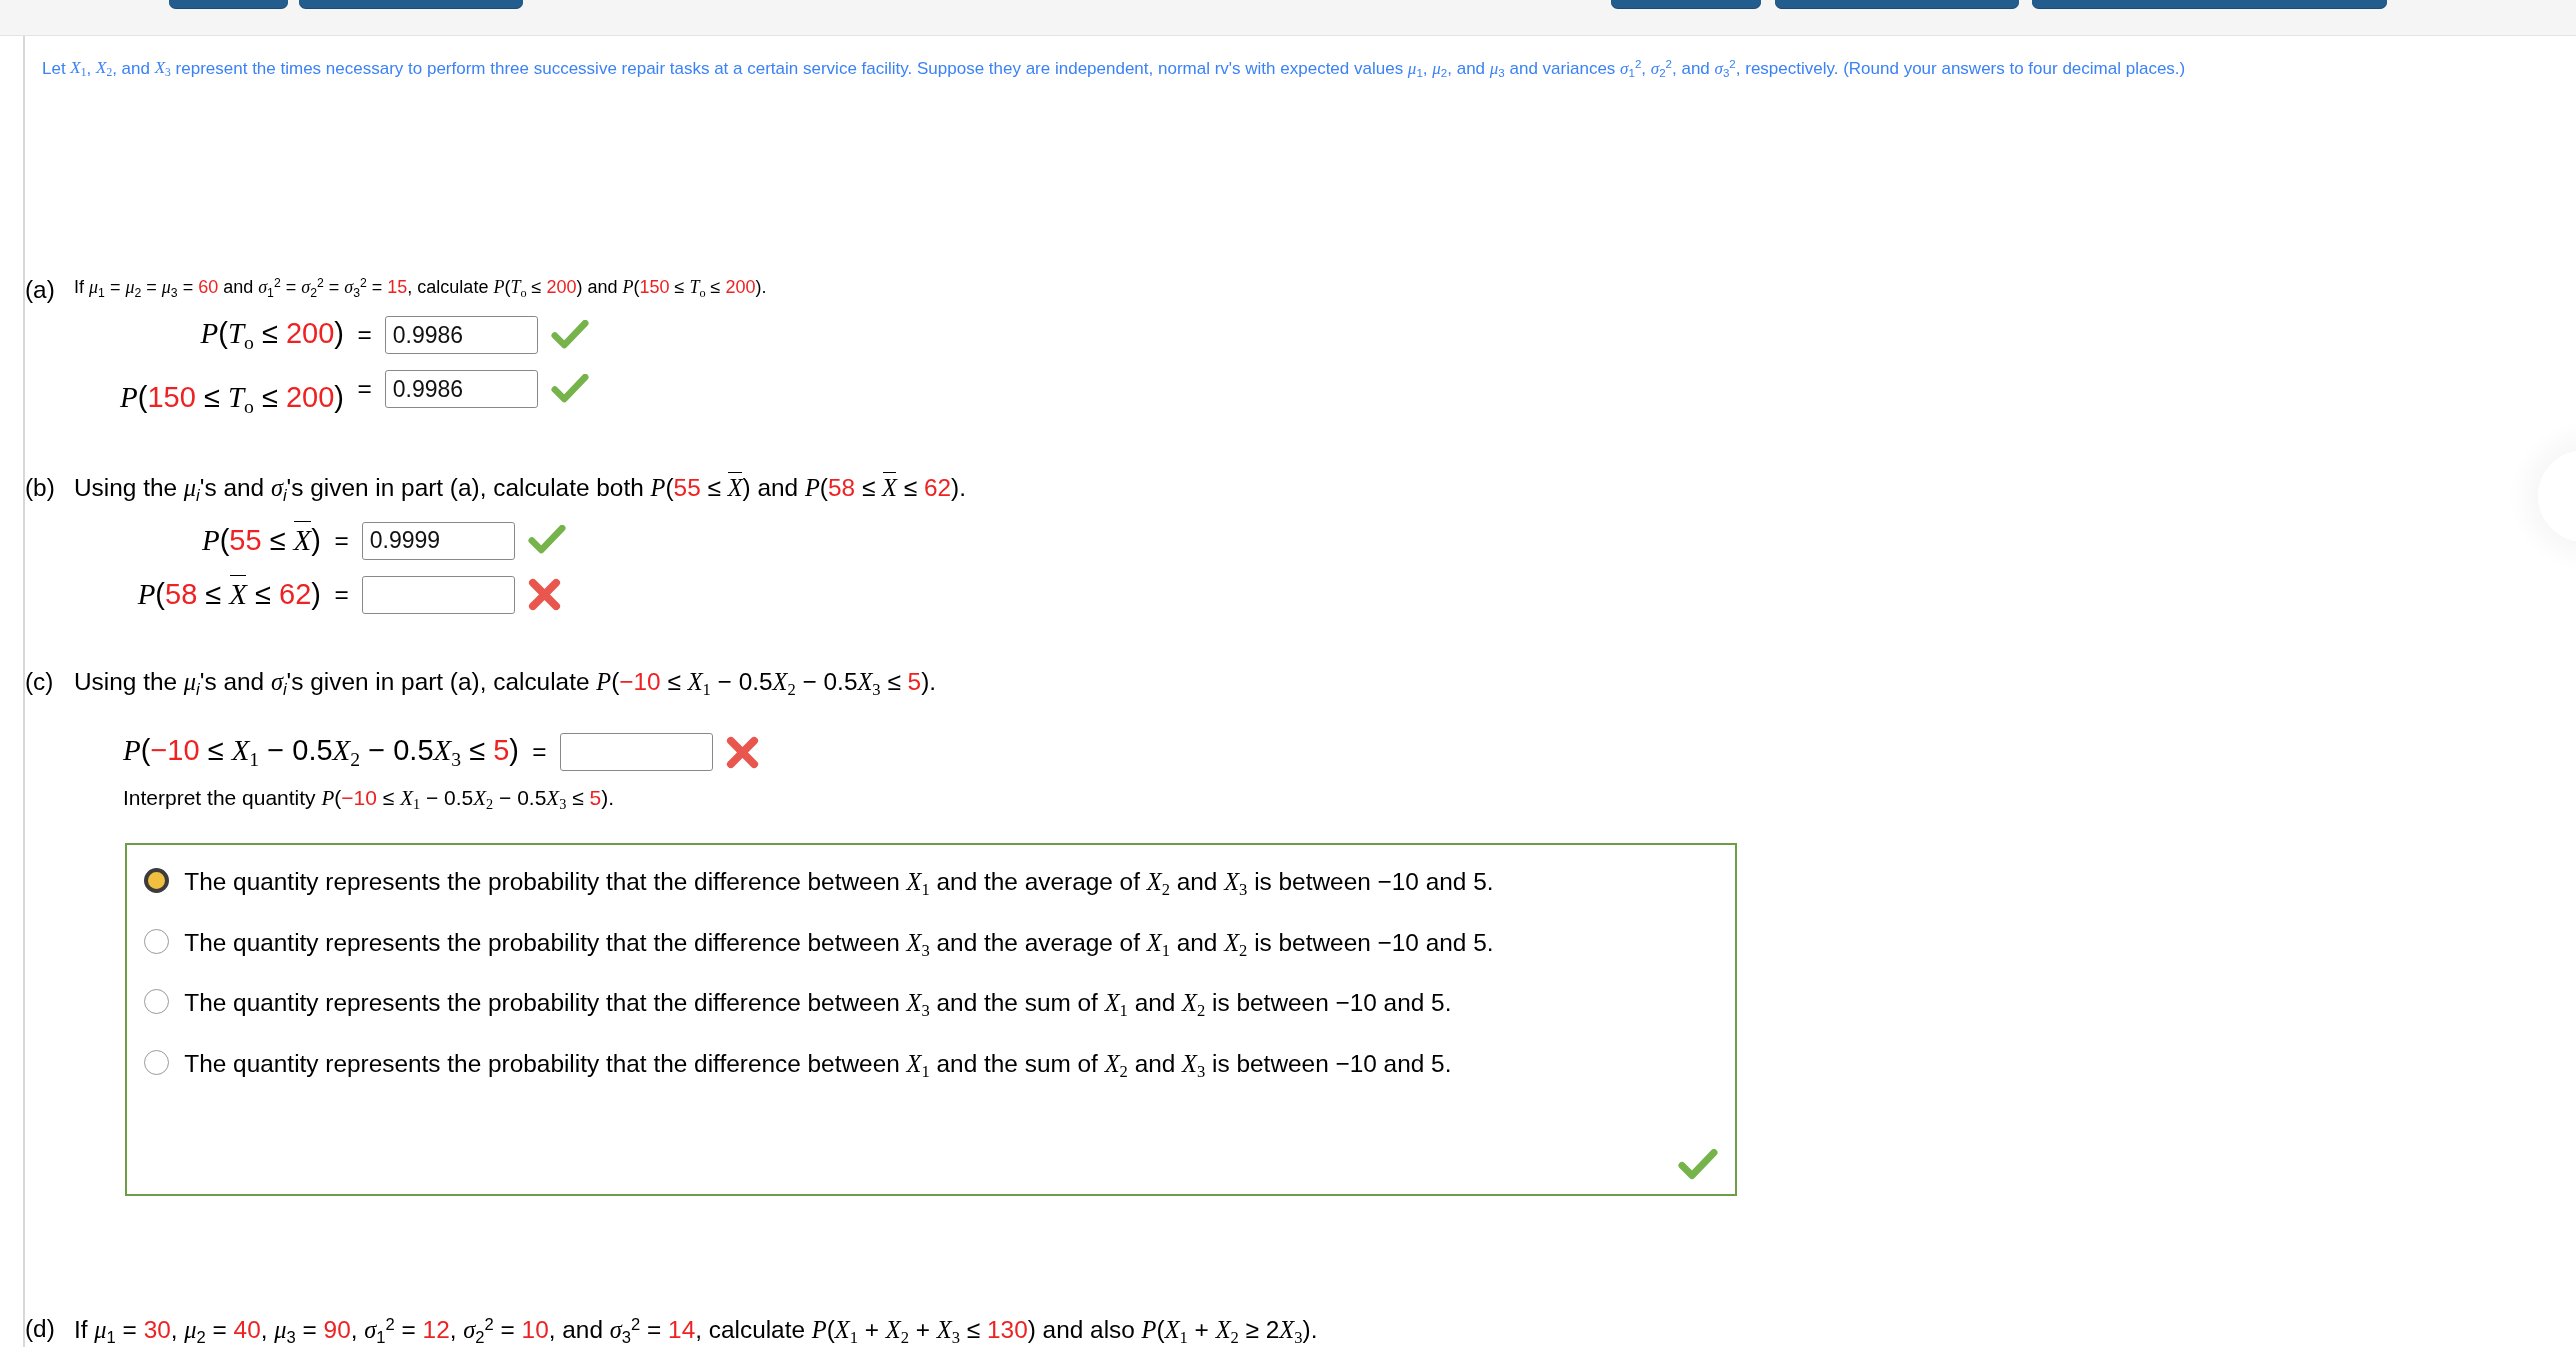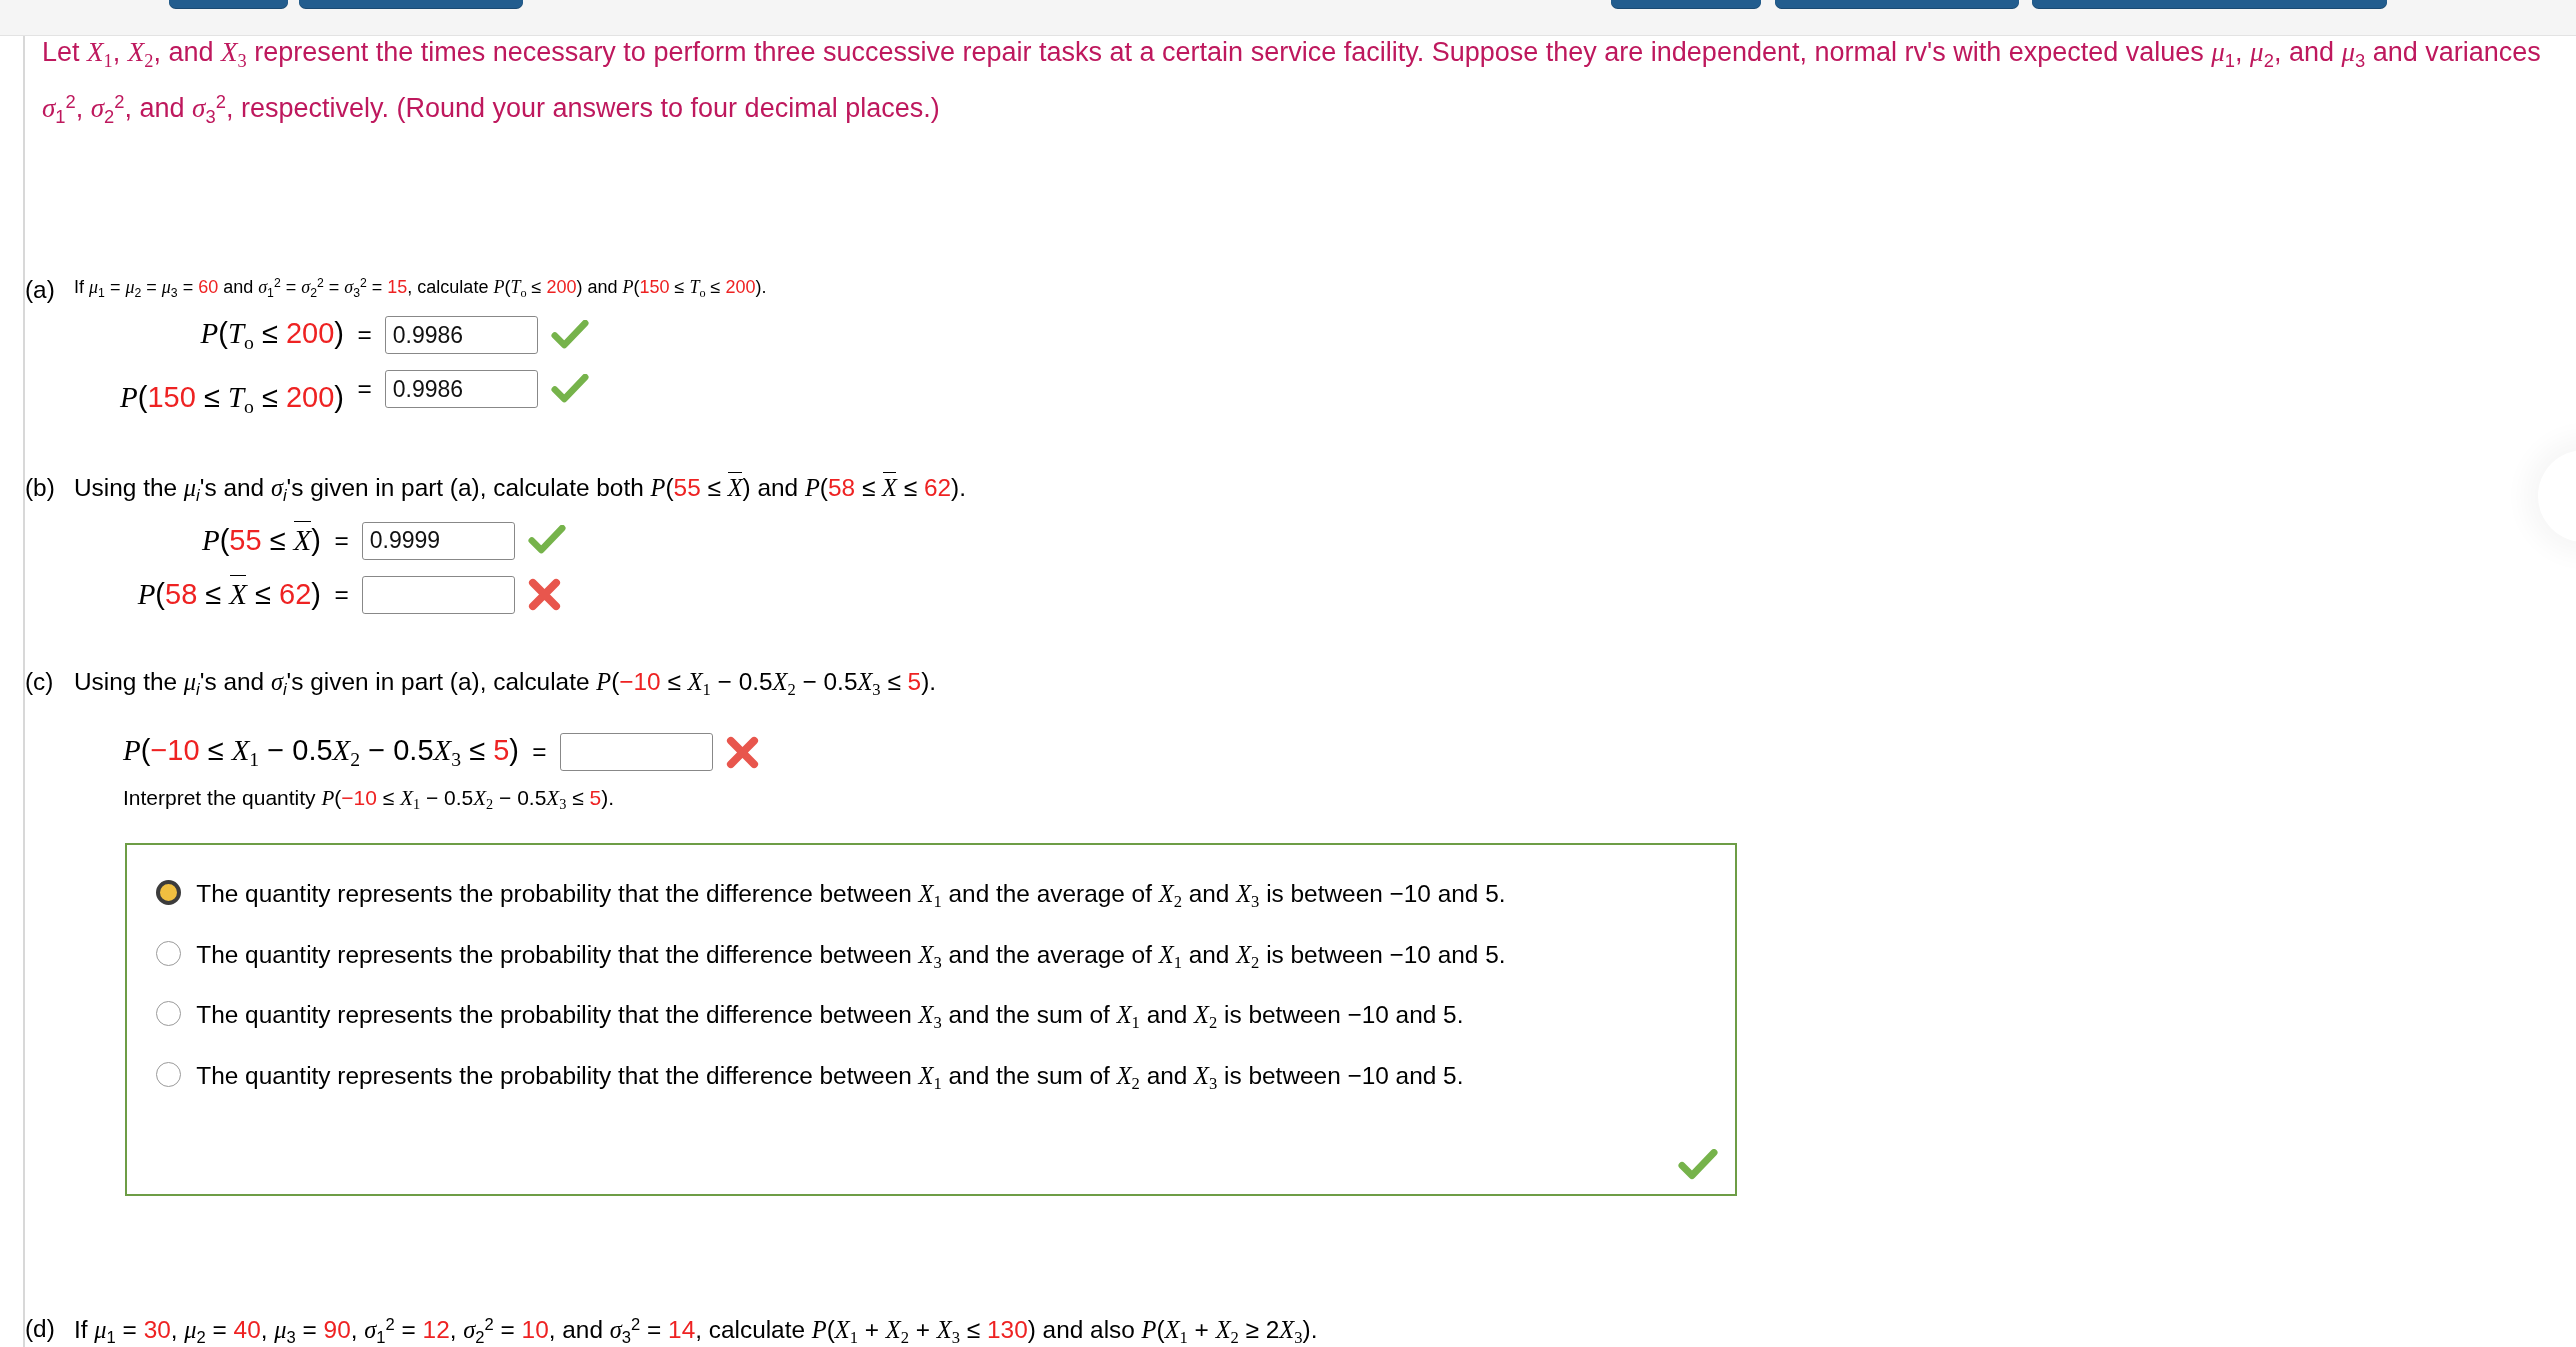--- a/index.html
+++ b/index.html
@@ -36,24 +36,24 @@
   .leftrail {
     position: absolute;
     left: 23px; top: 36px;
     width: 1.9px; height: 1311px;
     background: #d8d8d8;
   }
 
   
   .content {
     position: absolute;
-    left: 42px; top: 24px;
+    left: 42px; top: 36px;
     width: 2520px;
-    color: #be185d;
-    font-size: 27px;
+    color: #3b82f6;
+    font-size: 17px;
     line-height: 41px;
   }
 
   .intro { margin: 0; padding-top: 7.7px; white-space: normal; }
 
   i.v { font-style: italic; font-family: "Liberation Serif", serif; }
   .red { color: #ee2222; }
   sub { font-size: 0.68em; vertical-align: -0.30em; font-style: normal; }
   sup { font-size: 0.68em; vertical-align: 0.50em; font-style: normal; }
   .gk { font-family: "Liberation Serif", serif; font-style: italic; }
@@ -112,21 +112,21 @@
   .mark svg { display: block; }
 
   
   .optbox {
     position: absolute;
     left: 125px; top: 843px;
     width: 1612px; height: 353px;
     border: 2.9px solid #6d9d46;
     background: #ffffff;
   }
-  .optlist { padding: 15.3px 0 0 0; margin: 12px; }
+  .optlist { padding: 15.3px 0 0 0; margin: 0; }
   .optrow {
     display: flex; align-items: flex-start;
     padding: 0 19px 0 17px;
     margin-bottom: 9.6px;
     cursor: pointer;
   }
   .radio {
     flex: 0 0 auto;
     width: 25px; height: 25px;
     margin: 7.7px 15.3px 0 0;

